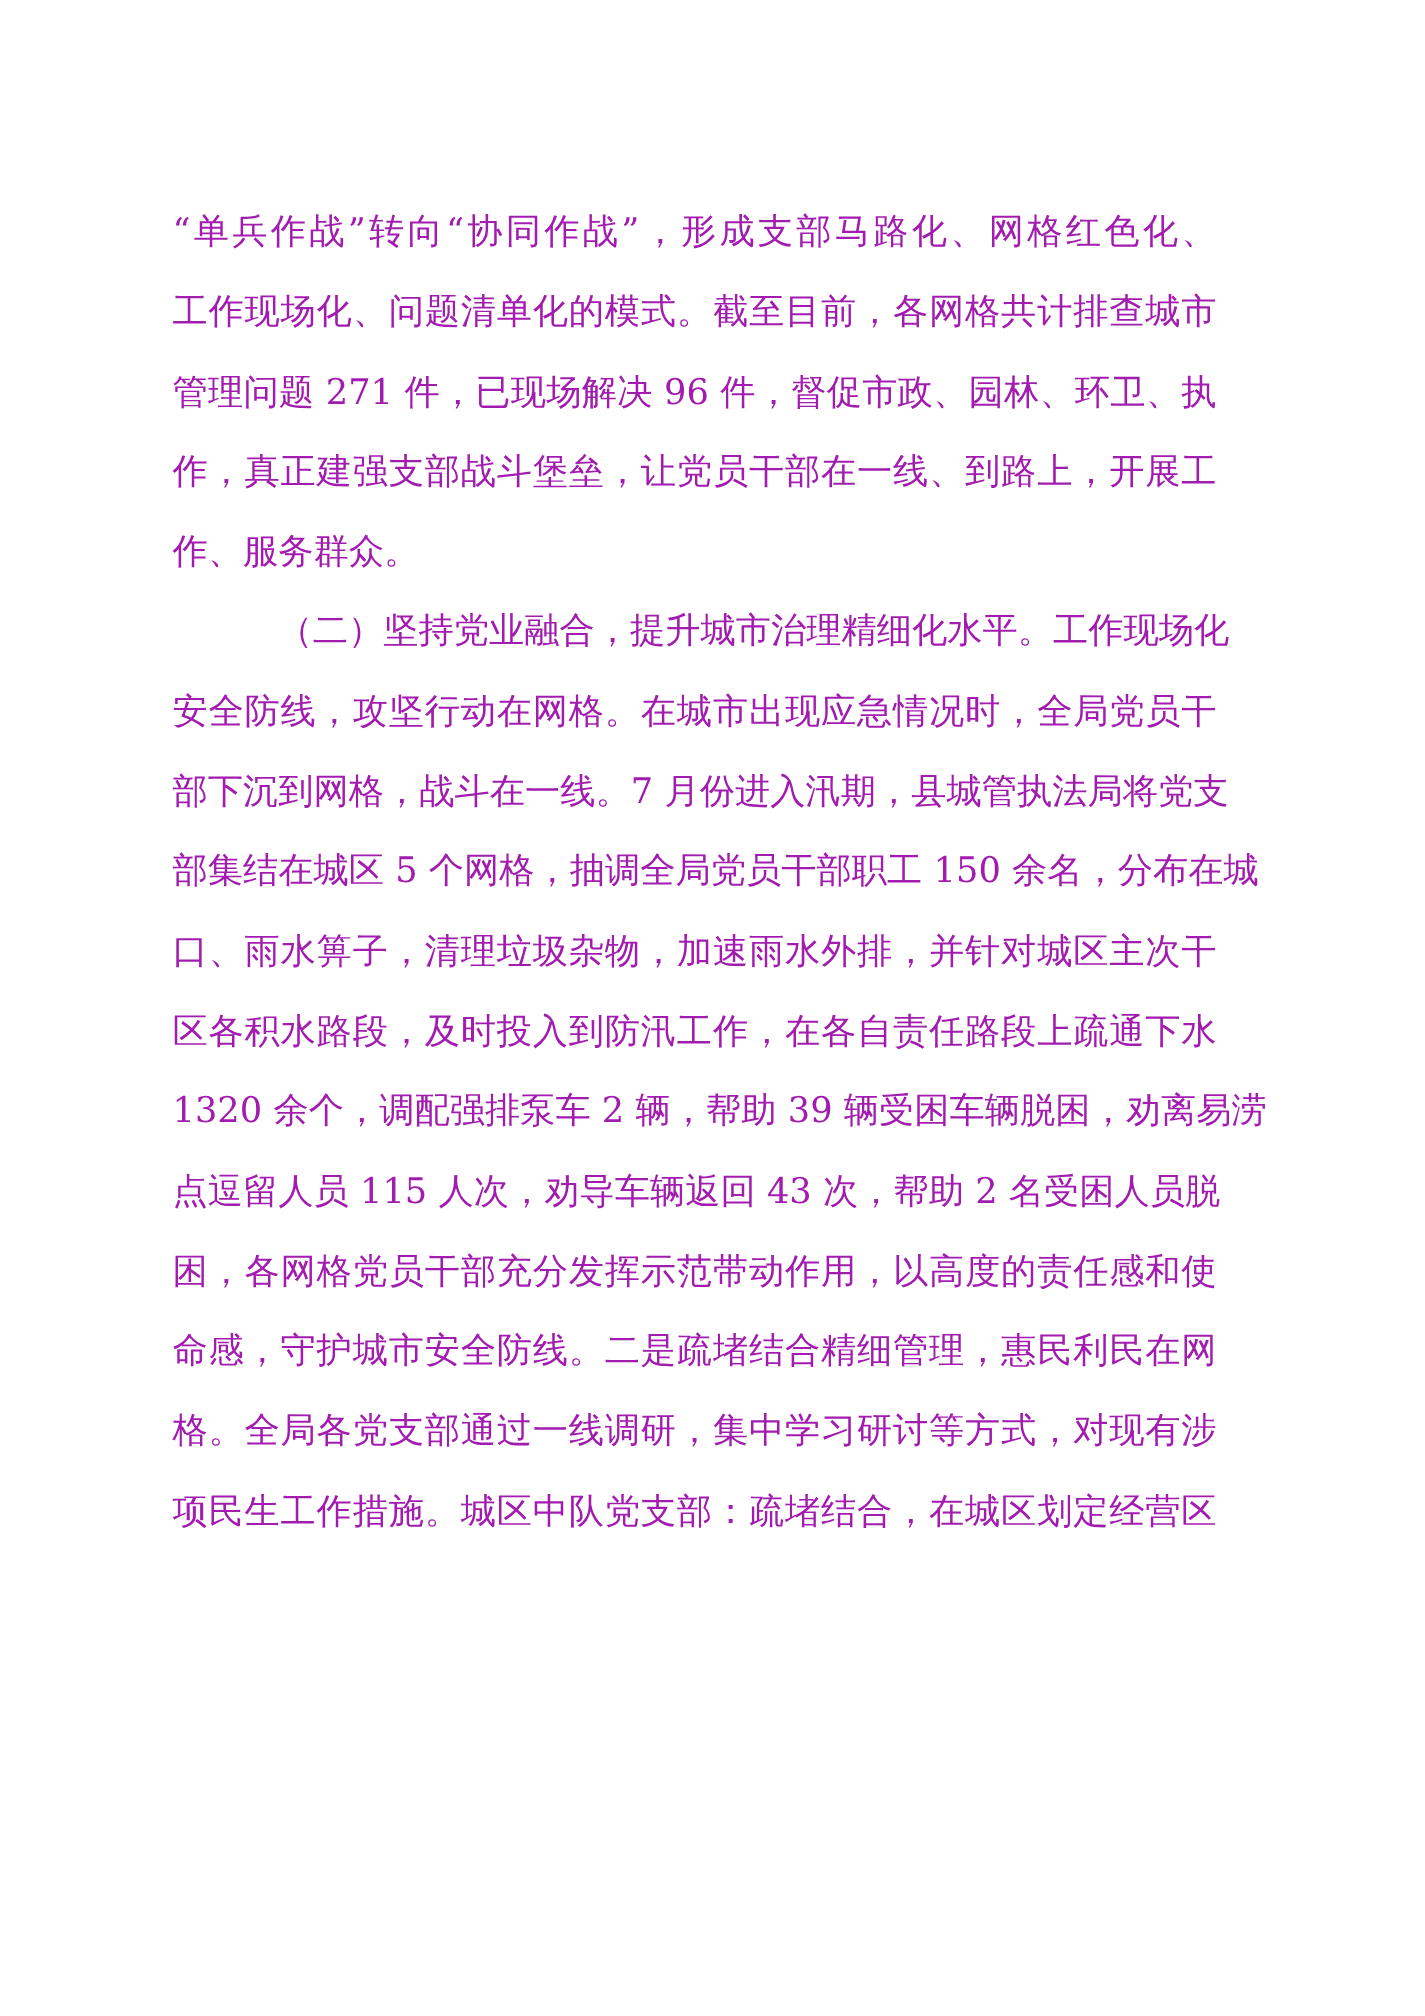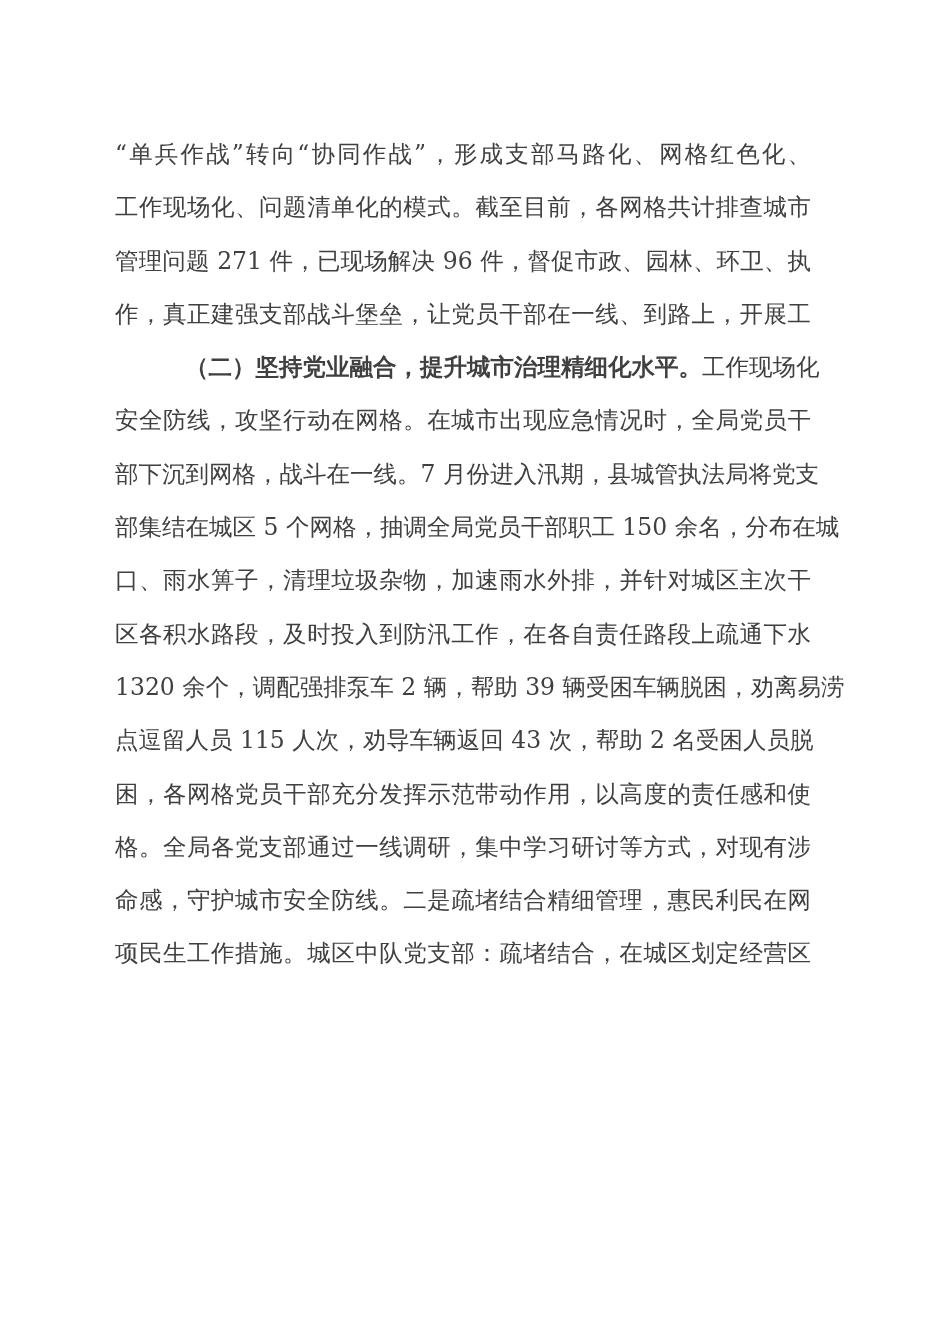--- a/index.html
+++ b/index.html
@@ -1,47 +1,48 @@
 <!DOCTYPE html>
 <html><head>
 <meta charset="utf-8">
 <style>
   html, body { margin: 0; padding: 0; background: #ffffff; }
   body { width: 950px; height: 1344px; position: relative; overflow: hidden; }
   .page {
     position: absolute; left: 115px; top: 132px; width: 696px;
     font-family: "DejaVu Serif", "Liberation Serif", serif;
-    font-size: 23.5px; color: #404040;
+    font-size: 23.5px; color: #a21caf;
   }
   .line {
     height: 53.3px; line-height: 44px;
     white-space: nowrap; display: flex; justify-content: space-between;
   }
   .line.justify { text-align-last: justify; display: block; text-align: justify; }
   .line.last { display: block; }
   .indent { padding-left: 70px; }
-  .bold { font-weight: bold; }
+  .bold { font-weight: normal; }
 </style>
 </head>
 <body>
 
 <div class="page">
   <div>
     <div class="line justify">“单兵作战”转向“协同作战”，形成支部马路化、网格红色化、</div>
     <div class="line justify">工作现场化、问题清单化的模式。截至目前，各网格共计排查城市</div>
     <div class="line justify">管理问题 271 件，已现场解决 96 件，督促市政、园林、环卫、执</div>
     <div class="line justify">作，真正建强支部战斗堡垒，让党员干部在一线、到路上，开展工</div>
+    <div class="line last">作、服务群众。</div>
   </div>
   <div>
     <div class="line justify indent"><span class="bold">（二）坚持党业融合，提升城市治理精细化水平。</span><span>工作现场化</span></div>
     <div class="line justify">安全防线，攻坚行动在网格。在城市出现应急情况时，全局党员干</div>
     <div class="line justify">部下沉到网格，战斗在一线。7 月份进入汛期，县城管执法局将党支</div>
     <div class="line justify">部集结在城区 5 个网格，抽调全局党员干部职工 150 余名，分布在城</div>
     <div class="line justify">口、雨水箅子，清理垃圾杂物，加速雨水外排，并针对城区主次干</div>
     <div class="line justify">区各积水路段，及时投入到防汛工作，在各自责任路段上疏通下水</div>
     <div class="line justify">1320 余个，调配强排泵车 2 辆，帮助 39 辆受困车辆脱困，劝离易涝</div>
     <div class="line justify">点逗留人员 115 人次，劝导车辆返回 43 次，帮助 2 名受困人员脱</div>
     <div class="line justify">困，各网格党员干部充分发挥示范带动作用，以高度的责任感和使</div>
+    <div class="line justify">命感，守护城市安全防线。二是疏堵结合精细管理，惠民利民在网</div>
     <div class="line justify">格。全局各党支部通过一线调研，集中学习研讨等方式，对现有涉</div>
-    <div class="line justify">命感，守护城市安全防线。二是疏堵结合精细管理，惠民利民在网</div>
     <div class="line justify">项民生工作措施。城区中队党支部：疏堵结合，在城区划定经营区</div>
   </div>
 </div>
 
 </body></html>

